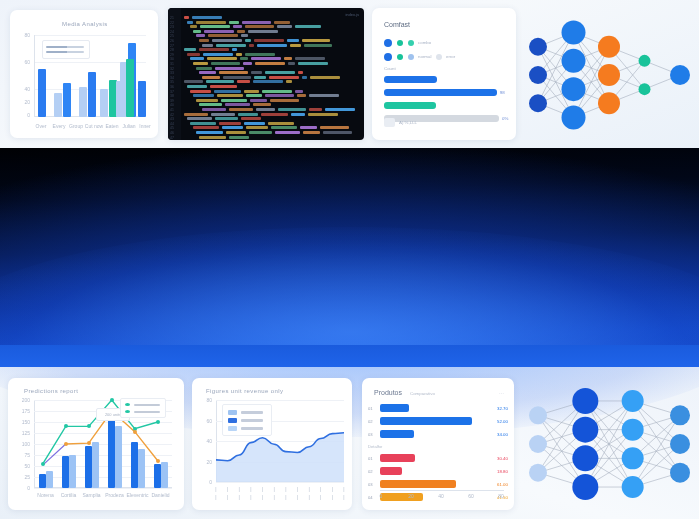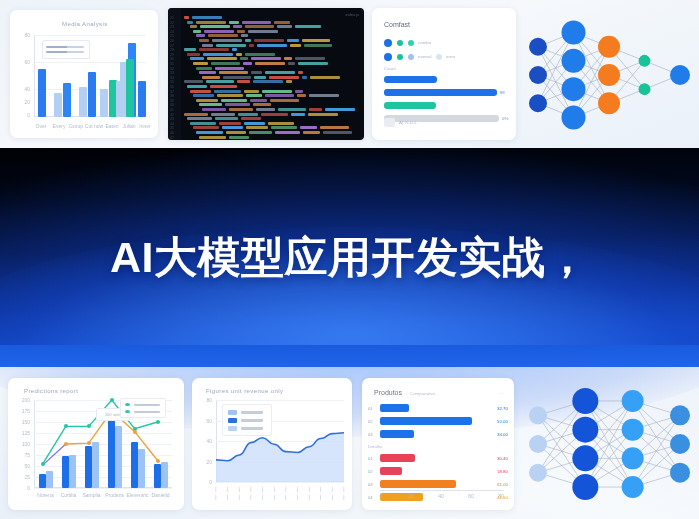--- a/index.html
+++ b/index.html
@@ -388,21 +388,20 @@
         <circle cx="120.5" cy="50.869565217391305" r="6" fill="#19c39a"></circle>
         <circle cx="120.5" cy="79.1304347826087" r="6" fill="#19c39a"></circle>
         <circle cx="156" cy="65" r="10" fill="#1f7ce8"></circle>
       </g>
   </svg>
 
   <div class="banner">
     <div class="banner-glow"></div>
     <div class="banner-base"></div>
     <div class="banner-txt">
-      <div class="btitle">AI大模型应用开发实战，</div>
     </div>
   </div>
 
   <div class="card" id="card5">
     <div class="ctitle blur" style="position:absolute;left:16px;top:10px;">Predictions report</div>
     <div id="c5plot">
       <div class="axisline" style="left:0;top:0;width:1px;height:88px;"></div>
       <div class="axisline" style="left:0;top:87px;width:138px;height:1px;"></div>
       <div id="c5grid">
           <div class="gridl" style="top: 88px;"></div>

